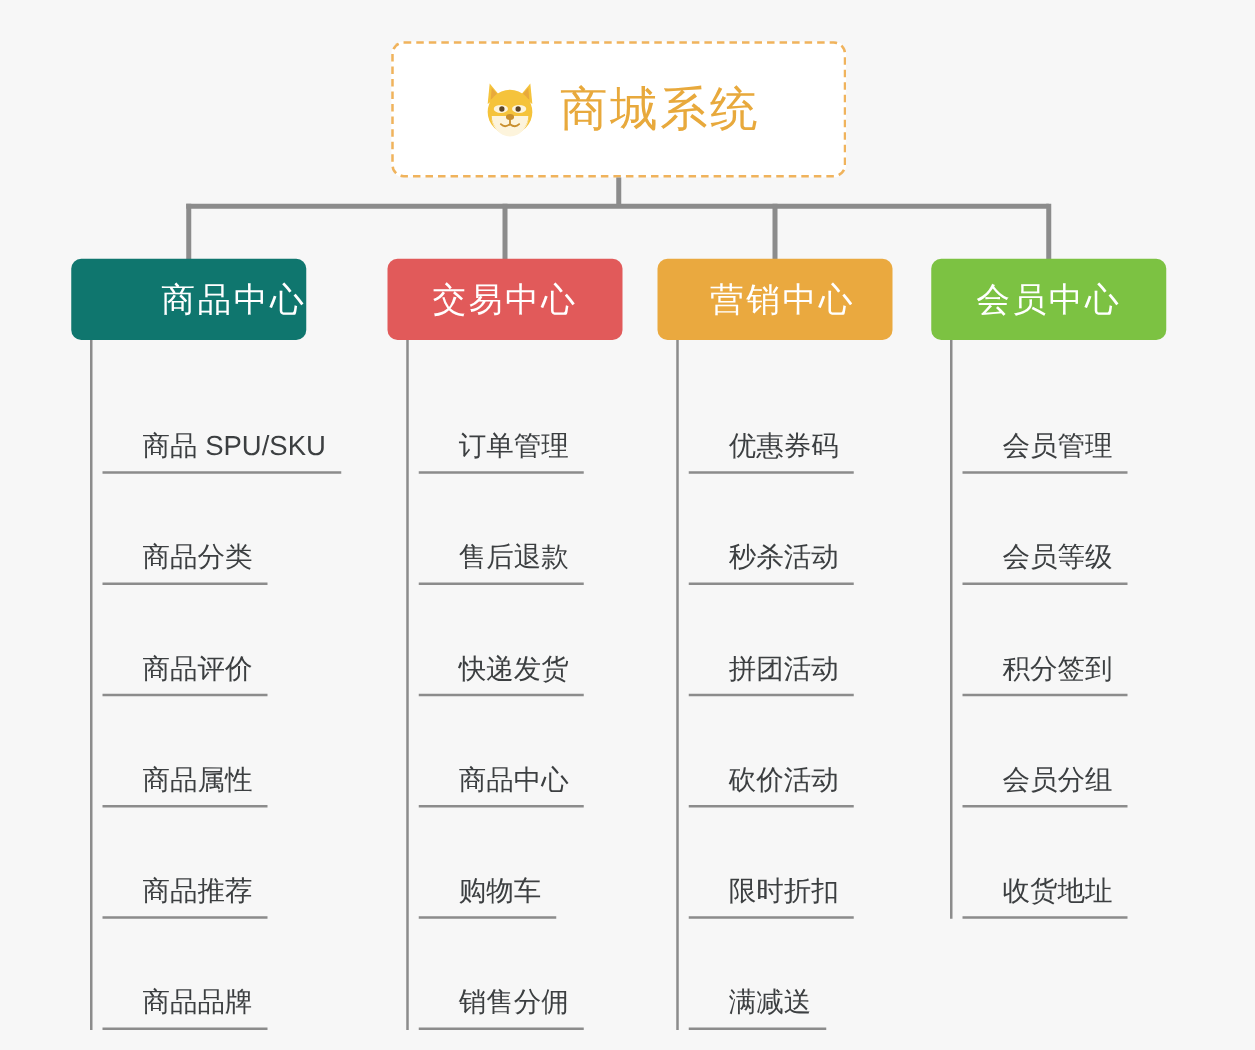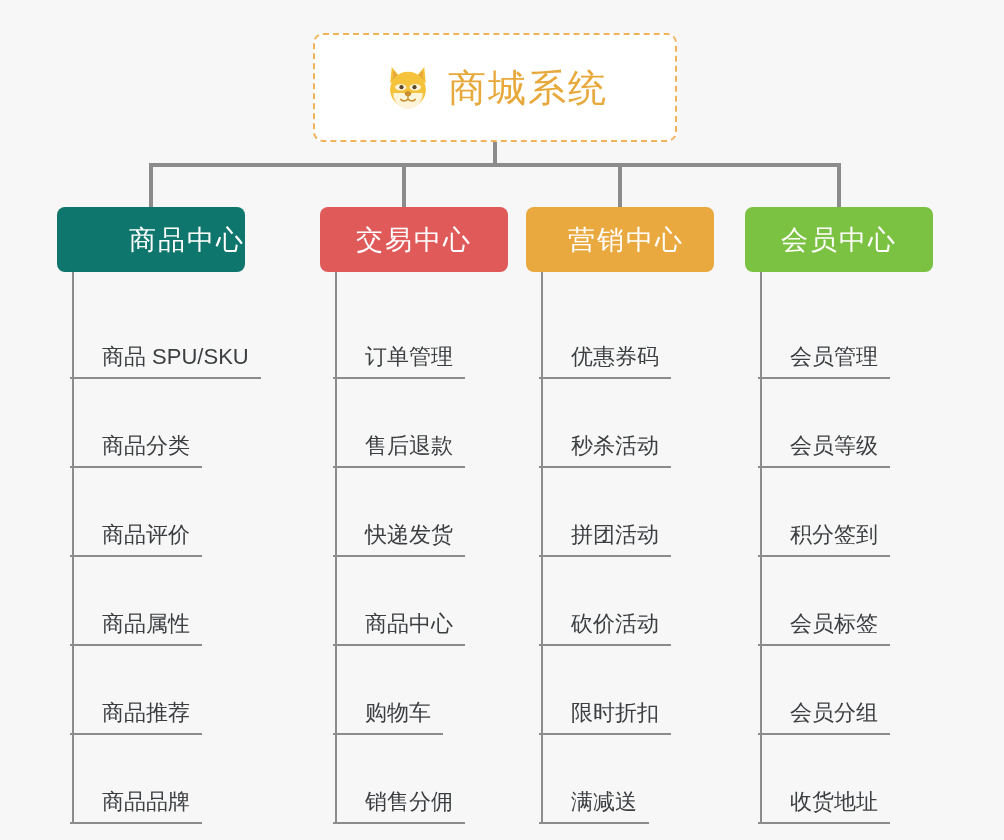--- a/index.html
+++ b/index.html
@@ -74,21 +74,21 @@
   .drop-2 { left: 402px; }
   .drop-3 { left: 618px; }
   .drop-4 { left: 837px; }
 
   
   .column {
     position: absolute;
     top: 207px;
   }
   .col-1 { left: 57px;  }
-  .col-2 { left: 320px; }
+  .col-2 { left: 310px; }
   .col-3 { left: 526px; }
   .col-4 { left: 745px; }
 
   .cat-box {
     width: 188px;
     height: 65px;
     border-radius: 8px;
     display: flex;
     align-items: center;
     justify-content: center;
@@ -107,21 +107,21 @@
     position: relative;
     margin-left: 15px;
     border-left: 2px solid #8c8c8c;
     padding-top: 18px;
   }
   .leaf {
     height: 89px;
     box-sizing: border-box;
     display: flex;
     align-items: flex-end;
-    padding-left: 28px;
+    padding-left: 40px;
   }
   .leaf-label {
     display: inline-block;
     font-size: 22px;
     color: #3c3f41;
     line-height: 1.1;
     padding: 0 12px 8px 0;
     margin-left: -32px;
     padding-left: 32px;
     border-bottom: 2px solid #8c8c8c;
@@ -247,23 +247,20 @@
       <div class="leaf">
           <span class="leaf-label">会员管理</span>
         </div>
       <div class="leaf">
           <span class="leaf-label">会员等级</span>
         </div>
       <div class="leaf">
           <span class="leaf-label">积分签到</span>
         </div>
       <div class="leaf">
-          <span class="leaf-label">会员标签</span>
-        </div>
-      <div class="leaf">
           <span class="leaf-label">会员分组</span>
         </div>
       <div class="leaf">
           <span class="leaf-label">收货地址</span>
         </div>
     </div>
   </div>
 
 </div>
 

